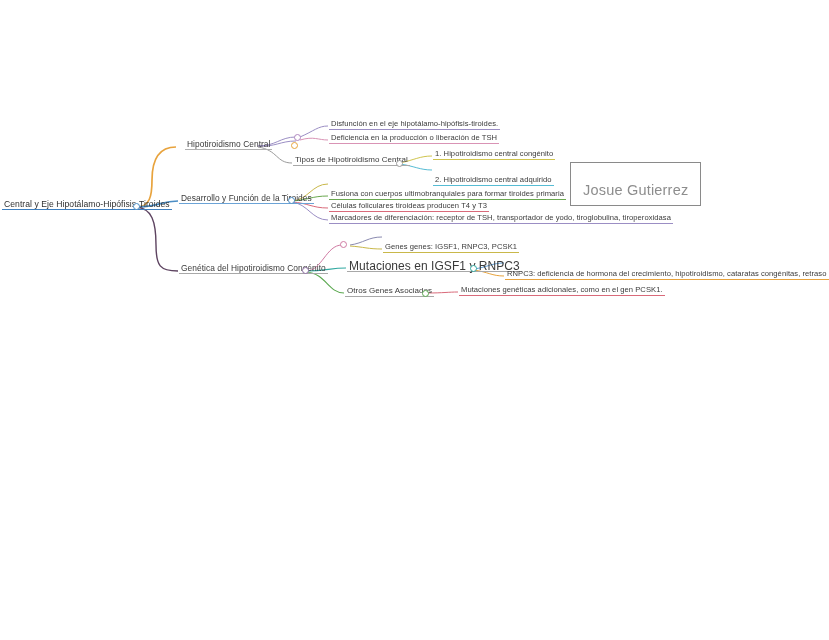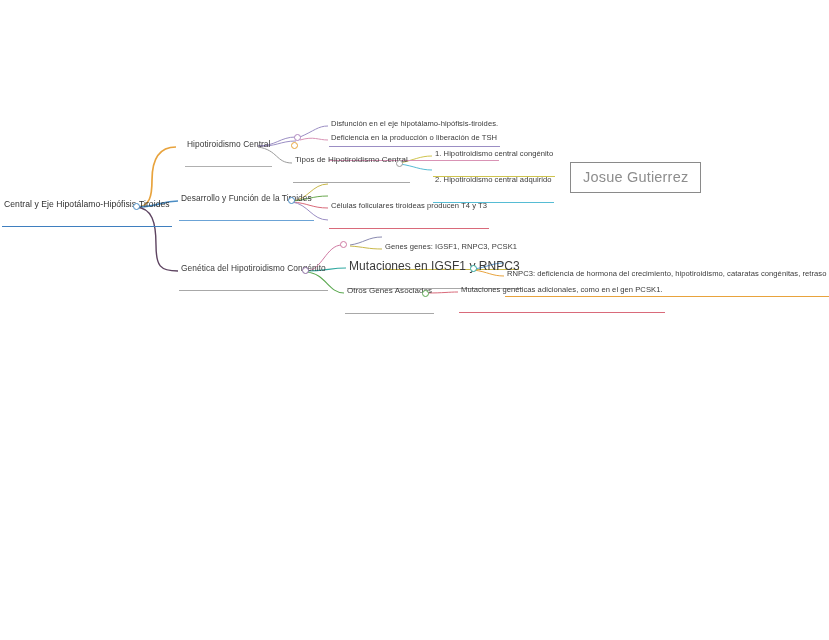--- a/index.html
+++ b/index.html
@@ -1,26 +1,26 @@
 <!DOCTYPE html>
 <html><head>
 <meta charset="utf-8">
 <style>
   html,body{margin:0;padding:0;background:#ffffff;}
   body{width:829px;height:640px;font-family:"Liberation Sans",sans-serif;overflow:hidden;}
   #canvas{position:relative;width:829px;height:640px;}
   svg#links{position:absolute;left:0;top:0;width:829px;height:640px;pointer-events:none;}
   .node{position:absolute;white-space:nowrap;color:#3a3a3a;font-size:8.2px;line-height:10px;
-        letter-spacing:.05px;padding:0 2px 17px 2px;}
+        letter-spacing:.05px;padding:0 2px 0 2px;}
   .node.root{font-size:8.6px;color:#2f2f2f;border-bottom:1.3px solid #3f7fbf;}
   .node.branch{font-size:8.4px;border-bottom:1.1px solid #999;}
   .node.leaf{font-size:7.6px;border-bottom:1px solid #bbb;}
   .dot{position:absolute;width:7px;height:7px;border-radius:50%;background:#fff;box-sizing:border-box;}
   .namebox{position:absolute;border:1.3px solid #8a8a8a;background:#fff;color:#8d8d8d;
-           font-size:14.5px;padding:6px 12px 7px 12px;letter-spacing:.2px;}
+           font-size:14.5px;padding:19px 12px 7px 12px;letter-spacing:.2px;}
 </style>
 </head>
 <body>
 
 <div id="canvas">
 
   <svg id="links" viewBox="0 0 829 640">
 
     <path d="M136,207 C150,207 152,196 152,180 C152,160 158,147 176,147" fill="none" stroke="#e8a33d" stroke-width="1.7"></path>
 
@@ -66,21 +66,23 @@
   <div class="node leaf" style="left:329px;top:133px;border-bottom-color:#d993b5;">Deficiencia en la producción o liberación de TSH</div>
 
   <div class="node branch" style="left:293px;top:155px;border-bottom-color:#a8a8a8;font-size:8px;">Tipos de Hipotiroidismo Central</div>
   <div class="dot" style="left:396px;top:160px;border:1.3px solid #9a9a9a;"></div>
   <div class="node leaf" style="left:433px;top:149px;border-bottom-color:#cfc44e;">1. Hipotiroidismo central congénito</div>
   <div class="node leaf" style="left:433px;top:163px;border-bottom-color:#56bcd4;margin-top:12px;">2. Hipotiroidismo central adquirido</div>
 
   <div class="node branch" style="left:179px;top:193px;border-bottom-color:#6ba3d6;">Desarrollo y Función de la Tiroides</div>
   <div class="dot" style="left:288px;top:197px;border:1.4px solid #4b8dc4;"></div>
 
+  <div class="node leaf" style="left:329px;top:189px;border-bottom-color:#6aa84f;">Fusiona con cuerpos ultimobranquiales para formar tiroides primaria</div>
   <div class="node leaf" style="left:329px;top:201px;border-bottom-color:#d96a7a;">Células foliculares tiroideas producen T4 y T3</div>
+  <div class="node leaf" style="left:329px;top:213px;border-bottom-color:#9b8ec4;">Marcadores de diferenciación: receptor de TSH, transportador de yodo, tiroglobulina, tiroperoxidasa</div>
 
   <div class="node branch" style="left:179px;top:263px;border-bottom-color:#a8a8a8;">Genética del Hipotiroidismo Congénito</div>
   <div class="dot" style="left:302px;top:267px;border:1.4px solid #8d6fa3;"></div>
 
   <div class="dot" style="left:340px;top:241px;border:1.3px solid #d07ba3;"></div>
   <div class="node leaf" style="left:383px;top:242px;border-bottom-color:#c9b84a;">Genes genes: IGSF1, RNPC3, PCSK1</div>
 
   <div class="node branch" style="left:347px;top:261px;border-bottom-color:#a8a8a8;font-size:12px;">Mutaciones en IGSF1 y RNPC3</div>
   <div class="dot" style="left:470px;top:265px;border:1.3px solid #2fa8a0;"></div>
   <div class="node leaf" style="left:505px;top:269px;border-bottom-color:#e8a33d;">RNPC3: deficiencia de hormona del crecimiento, hipotiroidismo, cataratas congénitas, retraso en pubertad.</div>

